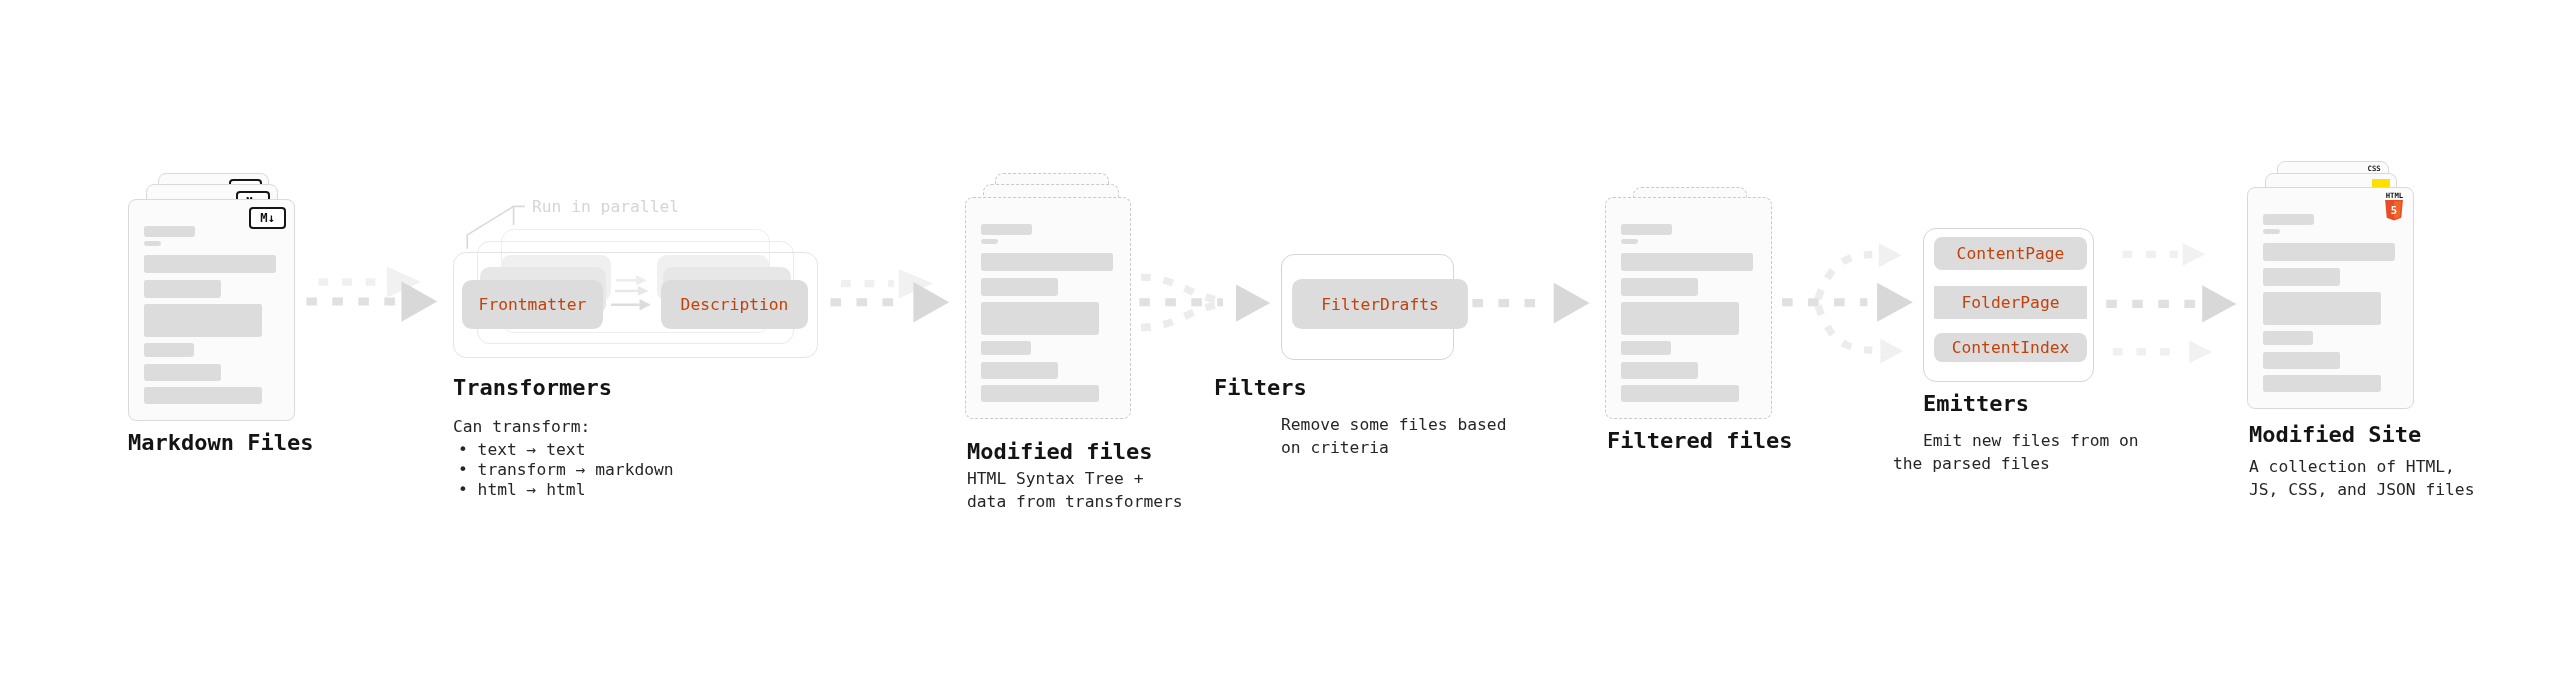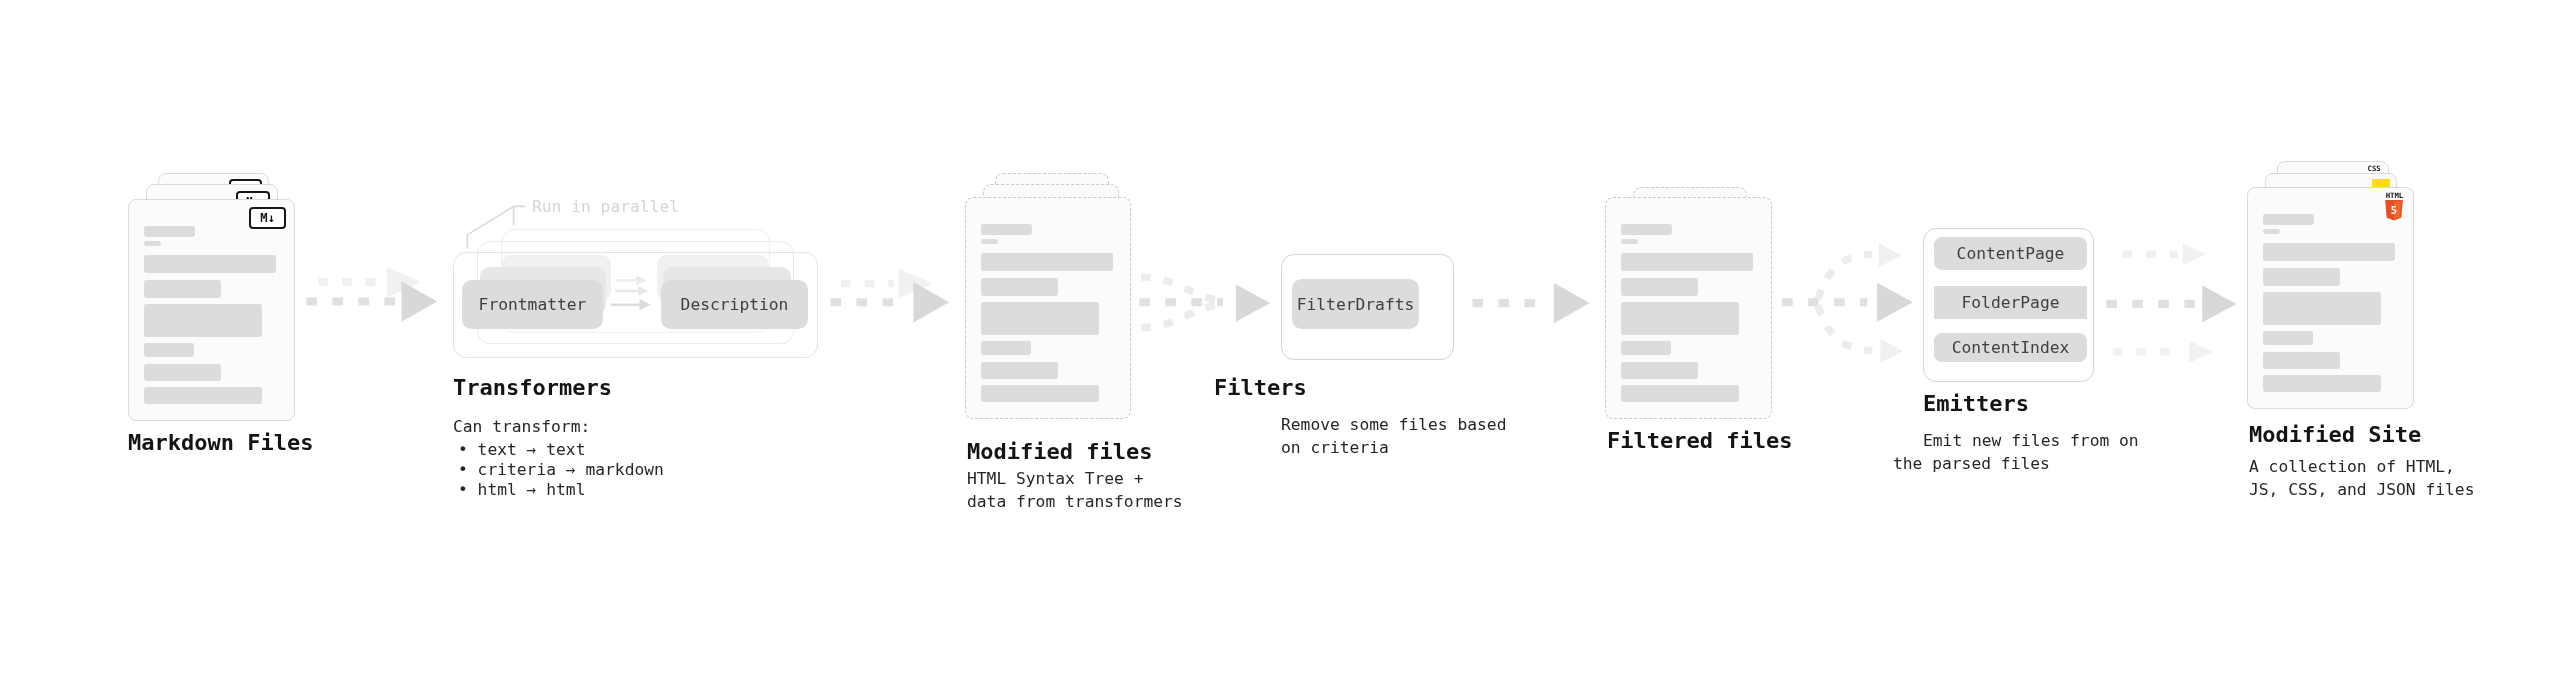--- a/index.html
+++ b/index.html
@@ -19,21 +19,21 @@
   .b5{width:118px;height:32.5px;margin-bottom:5.7px}
   .b6{width:50px;height:14.6px;margin-bottom:7.3px}
   .b7{width:77px;height:16.3px;margin-bottom:6.5px}
   .b8{width:118px;height:16.3px}
   .mdbadge{position:absolute;background:#ffffff;border:2.4px solid #161616;border-radius:4.1px;
            color:#111;font-weight:bold;display:flex;align-items:center;justify-content:center;
            line-height:1}
   .tbox{position:absolute;box-sizing:border-box;border:1.6px solid #e4e4e4;border-radius:13px;background:transparent}
   .pill{position:absolute;box-sizing:border-box;background:#dcdcdc;border-radius:9.8px;
         display:flex;align-items:center;justify-content:center;
-        font-size:16.3px;font-weight:500;color:#404040;white-space:nowrap}
+        font-size:16.3px;font-weight:500;color:#c2410c;white-space:nowrap}
   .pill.e1{background:#e7e7e7}
   .pill.e2{background:#f0f0f0}
   .obox{position:absolute;box-sizing:border-box;border:1.6px solid #d5d5d5;border-radius:13px;background:transparent}
   .h{position:absolute;font-size:22px;font-weight:600;color:#141414;white-space:nowrap;line-height:1.15}
   .t{position:absolute;font-size:16.3px;font-weight:400;color:#262626;white-space:nowrap;line-height:1.3}
   .bullet{padding-left:0}
   .bullet::before{content:"• "}
   .callout-text{position:absolute;font-size:16.3px;color:#d5d5d5;white-space:nowrap}
   .arrows{position:absolute;left:0;top:0;pointer-events:none}
   .dash-main{stroke:#e0e0e0;stroke-width:10;stroke-dasharray:13 19;fill:none}
@@ -79,21 +79,21 @@
 <div class="pill e1" style="left:480px;top:267px;width:126px;height:47px"></div>
 <div class="pill" style="left:462px;top:280px;width:141px;height:49px">Frontmatter</div>
 
 <div class="pill e2" style="left:657px;top:255px;width:112px;height:46px"></div>
 <div class="pill e1" style="left:663px;top:267px;width:128px;height:47px"></div>
 <div class="pill" style="left:661px;top:280px;width:147px;height:49px">Description</div>
 
 <div class="h" style="left:453px;top:375px">Transformers</div>
 <div class="t" style="left:453px;top:416px">Can transform:</div>
 <div class="t bullet" style="left:458px;top:439px">text → text</div>
-<div class="t bullet" style="left:458px;top:459px">criteria → markdown</div>
+<div class="t bullet" style="left:458px;top:459px">transform → markdown</div>
 <div class="t bullet" style="left:458px;top:479px">html → html</div>
 
 <div class="card dashed" style="left:995px;top:173px;width:114px;height:222px"></div>
 <div class="card dashed" style="left:983px;top:184px;width:136px;height:222px"></div>
 <div class="card dashed" style="left:965px;top:197px;width:166px;height:222px">
   <div class="bars">
     <i class="b1"></i>
       <i class="b2"></i>
       <i class="b3"></i>
       <i class="b4"></i>
@@ -101,21 +101,21 @@
       <i class="b6"></i>
       <i class="b7"></i>
       <i class="b8"></i>
   </div>
 </div>
 <div class="h" style="left:967px;top:439px">Modified files</div>
 <div class="t" style="left:967px;top:468px">HTML Syntax Tree +</div>
 <div class="t" style="left:967px;top:491px">data from transformers</div>
 
 <div class="obox" style="left:1281px;top:254px;width:173px;height:106px"></div>
-<div class="pill" style="left:1292px;top:279px;width:127px;height:50px">FilterDrafts</div>
+<div class="pill" style="left:1292px;top:279px;width:176px;height:50px">FilterDrafts</div>
 <div class="h" style="left:1214px;top:375px">Filters</div>
 <div class="t" style="left:1281px;top:414px">Remove some files based</div>
 <div class="t" style="left:1281px;top:437px">on criteria</div>
 
 <div class="card dashed" style="left:1633px;top:187px;width:114px;height:222px"></div>
 <div class="card dashed" style="left:1605px;top:197px;width:167px;height:222px">
   <div class="bars">
     <i class="b1"></i>
       <i class="b2"></i>
       <i class="b3"></i>

